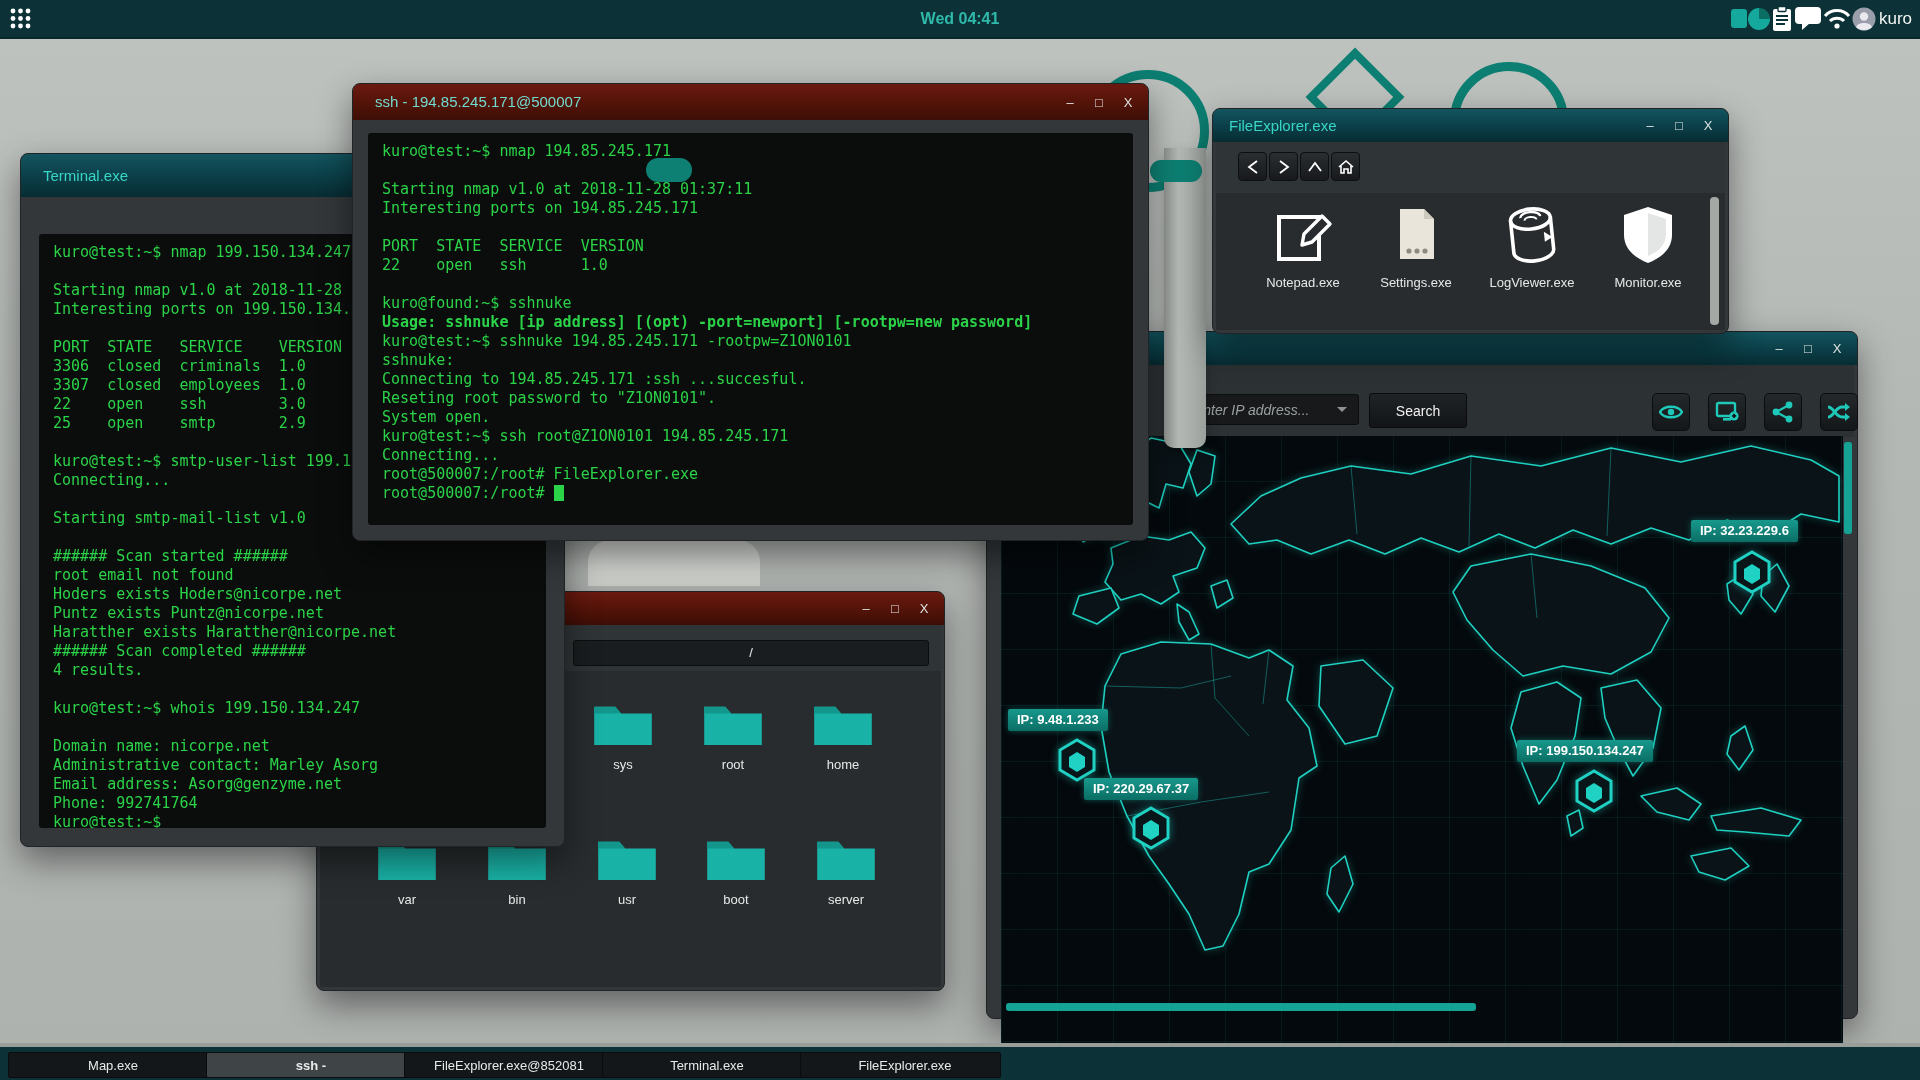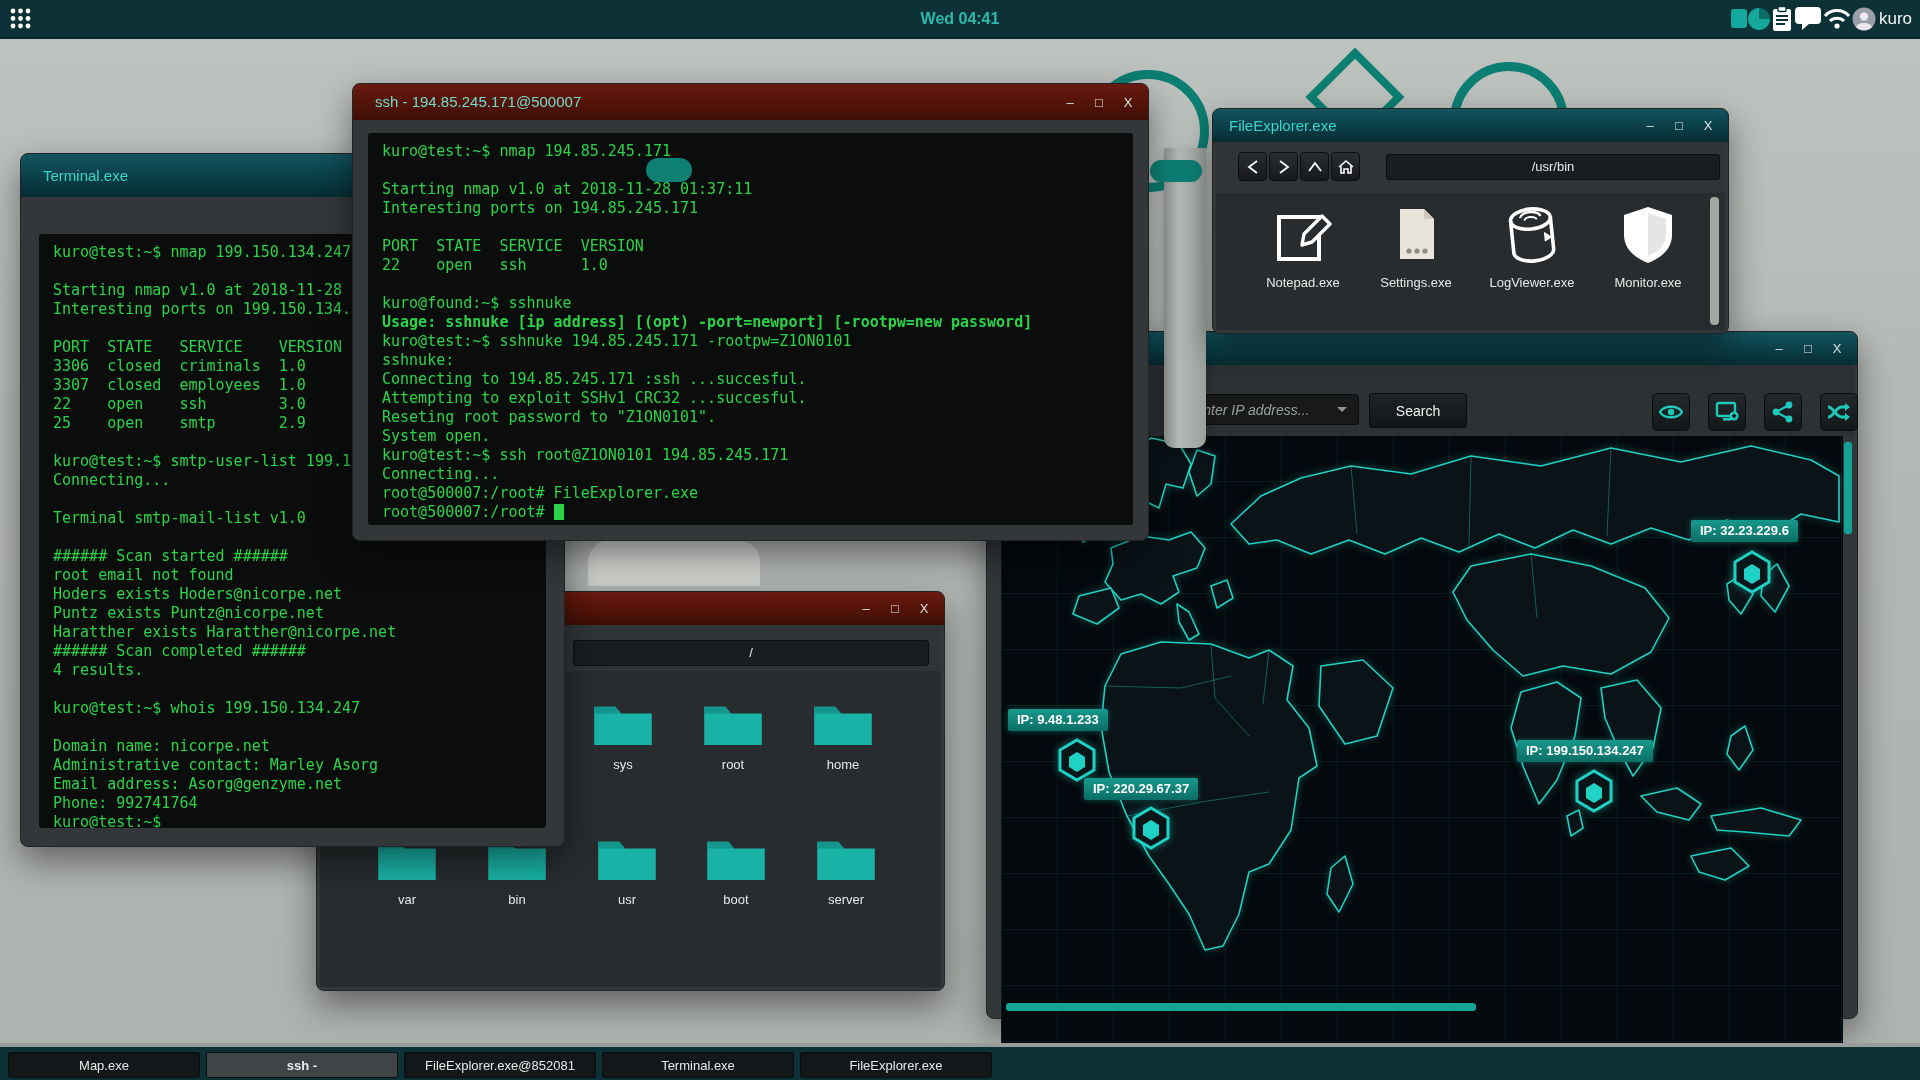--- a/index.html
+++ b/index.html
@@ -66,21 +66,21 @@
   .iptag{position:absolute;background:linear-gradient(180deg,#17988c,#0b6e65);color:#fff;
     font-size:13px;font-weight:bold;line-height:22px;padding:0 9px;border-radius:2px;
     white-space:nowrap;box-shadow:0 0 6px rgba(23,152,140,.5);}
   .hexmark{position:absolute;width:40px;height:44px;filter:drop-shadow(0 0 4px rgba(31,210,196,.5));}
   .scroll-teal-v{position:absolute;right:5px;top:110px;width:8px;height:92px;background:#15a396;border-radius:3px;}
   .scroll-teal-h{position:absolute;left:19px;bottom:7px;width:470px;height:8px;background:#15a396;border-radius:3px;}
   
   .taskbar{position:absolute;left:0;top:1043px;width:1920px;height:37px;background:#0c3136;
     border-top:4px solid #999d9a;box-sizing:border-box;z-index:100;}
   .task-item{position:absolute;top:5px;width:190px;height:24px;background:#141719;border:1px solid #0a0c0d;
-    border-radius:2px;color:#e8eaea;font-size:13px;display:flex;align-items:center;justify-content:center;}
+    border-radius:2px;color:#e8eaea;font-size:13px;display:flex;align-items:center;justify-content:center;padding-left:9px;}
   .task-item.active{background:#3f4447;font-weight:bold;}
   
   .ghost{position:absolute;}
   .ring{border:9px solid #0c7f72;border-radius:50%;}
   .pill{background:#0d8073;border-radius:12px;}
   .folder-svg{display:inline-block;}
 </style>
 </head>
 <body>
 
@@ -281,21 +281,21 @@
         <div class="tline"> </div>
         <div class="tline">PORT  STATE   SERVICE    VERSION</div>
         <div class="tline">3306  closed  criminals  1.0</div>
         <div class="tline">3307  closed  employees  1.0</div>
         <div class="tline">22    open    ssh        3.0</div>
         <div class="tline">25    open    smtp       2.9</div>
         <div class="tline"> </div>
         <div class="tline">kuro@test:~$ smtp-user-list 199.150.134.247</div>
         <div class="tline">Connecting...</div>
         <div class="tline"> </div>
-        <div class="tline">Terminal smtp-mail-list v1.0</div>
+        <div class="tline">Starting smtp-mail-list v1.0</div>
         <div class="tline"> </div>
         <div class="tline">###### Scan started ######</div>
         <div class="tline">root email not found</div>
         <div class="tline">Hoders exists Hoders@nicorpe.net</div>
         <div class="tline">Puntz exists Puntz@nicorpe.net</div>
         <div class="tline">Haratther exists Haratther@nicorpe.net</div>
         <div class="tline">###### Scan completed ######</div>
         <div class="tline">4 results.</div>
         <div class="tline"> </div>
         <div class="tline">kuro@test:~$ whois 199.150.134.247</div>
@@ -324,21 +324,20 @@
         <div class="tline">Interesting ports on 194.85.245.171</div>
         <div class="tline"> </div>
         <div class="tline">PORT  STATE  SERVICE  VERSION</div>
         <div class="tline">22    open   ssh      1.0</div>
         <div class="tline"> </div>
         <div class="tline">kuro@found:~$ sshnuke</div>
         <div class="tline b">Usage: sshnuke [ip address] [(opt) -port=newport] [-rootpw=new password]</div>
         <div class="tline">kuro@test:~$ sshnuke 194.85.245.171 -rootpw=Z1ON0101</div>
         <div class="tline">sshnuke:</div>
         <div class="tline">Connecting to 194.85.245.171 :ssh ...succesful.</div>
-        <div class="tline">Attempting to exploit SSHv1 CRC32 ...succesful.</div>
         <div class="tline">Reseting root password to "Z1ON0101".</div>
         <div class="tline">System open.</div>
         <div class="tline">kuro@test:~$ ssh root@Z1ON0101 194.85.245.171</div>
         <div class="tline">Connecting...</div>
         <div class="tline">root@500007:/root# FileExplorer.exe</div>
         <div class="tline">root@500007:/root# <span class="cursor"></span></div>
       </div>
   </div>
 
   <div class="window" style="left:1212px;top:108px;width:515px;height:224px;z-index:46;">
@@ -364,21 +363,20 @@
       <div class="navbtn" style="left:84px;top:10px;">
         <svg width="16" height="14" viewBox="0 0 16 14">
             <polyline points="2,11 8,3 14,11" fill="none" stroke="#fff" stroke-width="1.8"></polyline>
           </svg>
       </div>
       <div class="navbtn" style="left:115px;top:10px;">
         <svg width="18" height="16" viewBox="0 0 18 16">
             <path d="M2,8 L9,2 16,8 M4,7 L4,14 7,14 7,10 11,10 11,14 14,14 14,7" fill="none" stroke="#fff" stroke-width="1.6"></path>
           </svg>
       </div>
-      <div class="addrbar" style="left:170px;top:12px;width:332px;height:24px;line-height:24px;">/usr/bin</div>
     </div>
     <div class="fe-content" style="left:3px;top:84px;width:509px;height:137px;">
       <div class="fe-item" style="left:31px;top:10px;">
         <svg width="64" height="62" viewBox="0 0 64 62">
             <rect x="8" y="14" width="40" height="42" fill="none" stroke="#fff" stroke-width="4"></rect>
             <path d="M33,31 L51,13 59,21 41,39 31,42 Z" fill="#282c2e" stroke="#fff" stroke-width="3.4" stroke-linejoin="round"></path>
           </svg>
         <span class="lbl">Notepad.exe</span>
       </div>
       <div class="fe-item" style="left:144px;top:10px;">

